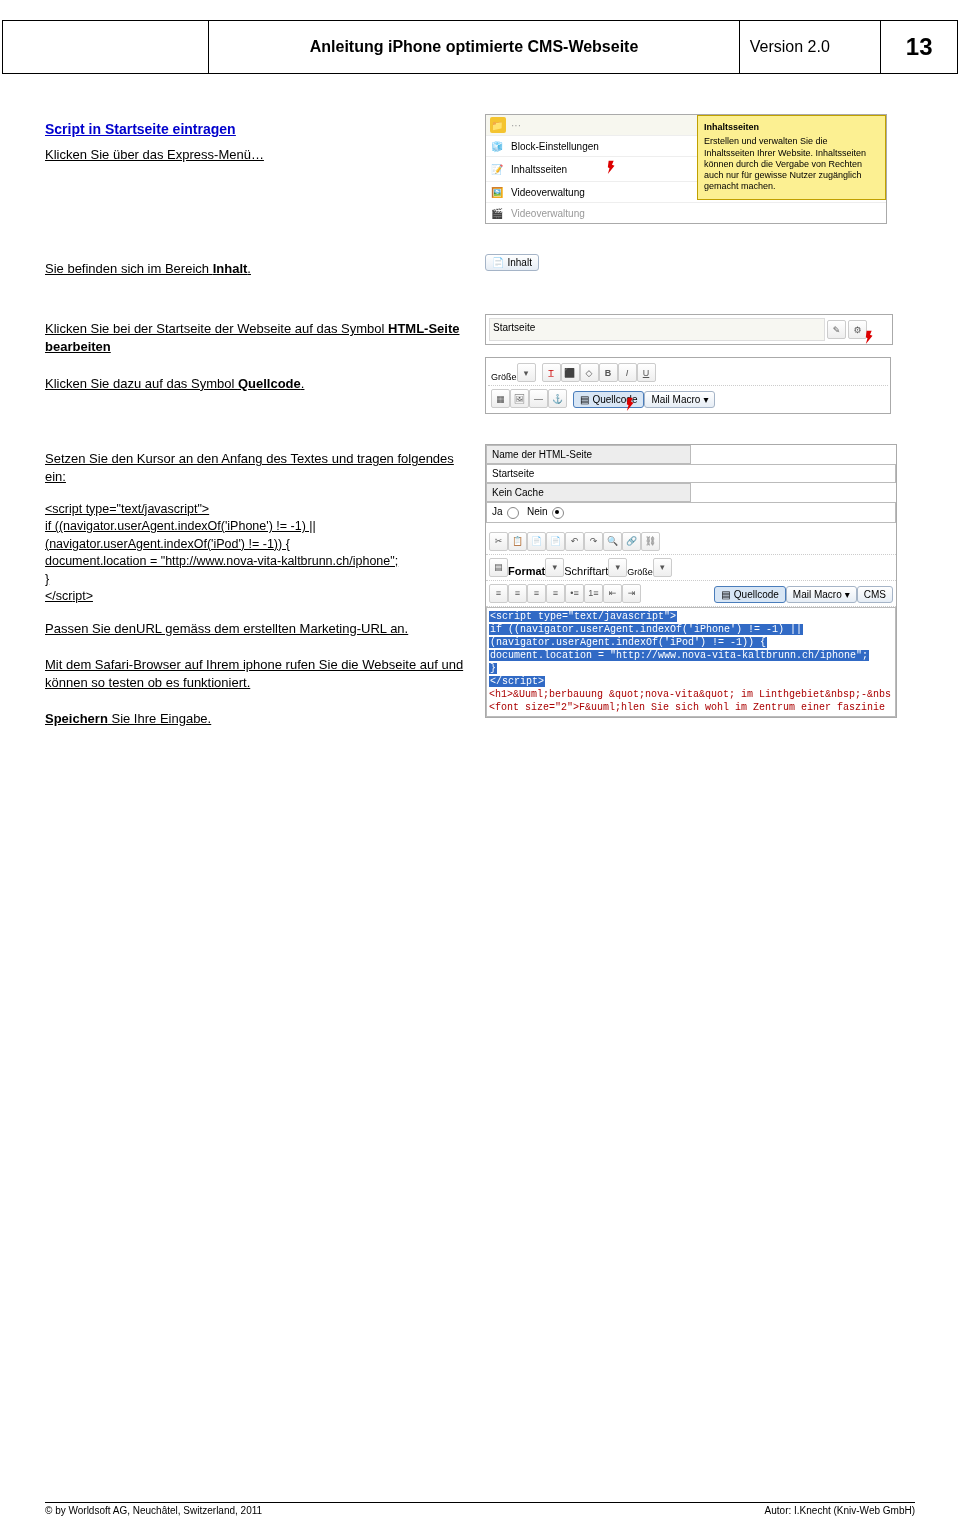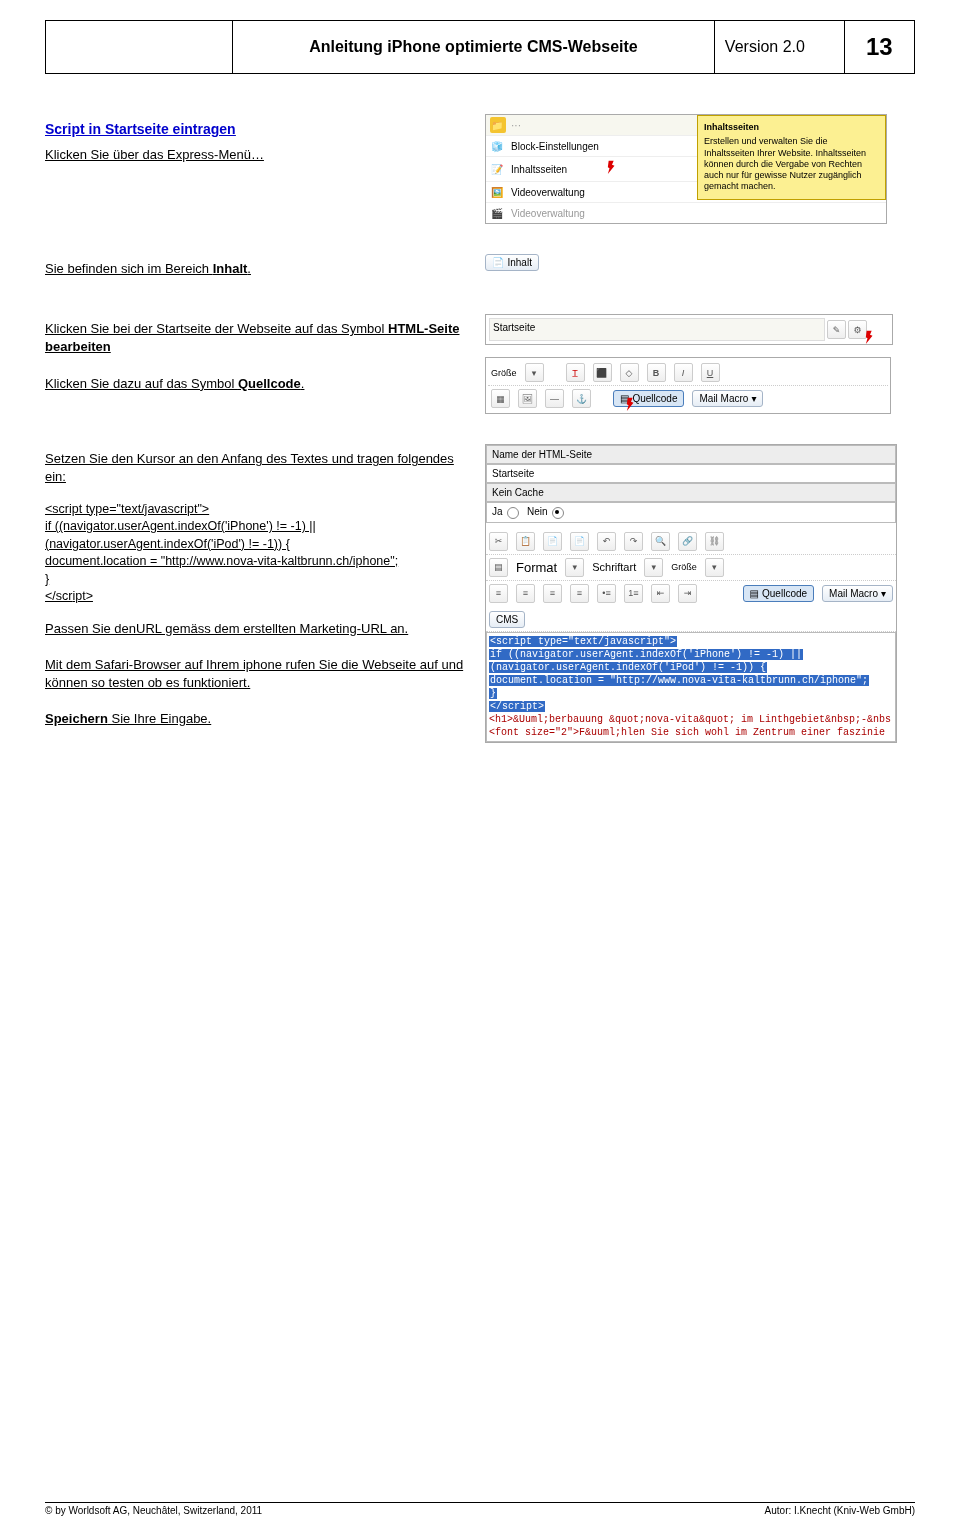--- a/index.html
+++ b/index.html
@@ -5,21 +5,21 @@
   body {
     margin: 0;
     padding: 0;
     font-family: Verdana, sans-serif;
     font-size: 13px;
     background: #fff;
     color: #000;
     width: 960px;
   }
   .header-table {
-    width: 870px;
+    width: 956px;
     margin: 20px auto 10px auto;
     border-collapse: collapse;
   }
   .header-table td, .header-table th {
     border: 1px solid #000;
     padding: 6px 10px;
     height: 40px;
     vertical-align: middle;
   }
   .header-title {
@@ -40,26 +40,26 @@
   .bold { font-weight: bold; }
   .code { font-family: Verdana, sans-serif; font-size: 12.5px; line-height: 1.4; }
   .footer { width: 870px; margin: 0 auto; border-top: 1px solid #000; padding-top: 2px; font-size: 10px; display:flex; justify-content: space-between; position: absolute; bottom: 20px; left:45px;}
   
   .shot { border:1px solid #aaa; background:#fff; font-size:10px; font-family: Tahoma, sans-serif; position:relative; }
   .menu-row { display:flex; align-items:center; padding:2px 4px; gap:5px; border-bottom:1px solid #eee; }
   .ico { width:16px; height:16px; display:inline-flex; align-items:center; justify-content:center; border-radius:2px; }
   .tooltip { position:absolute; background:#fcf092; border:1px solid #c0a000; padding:6px; font-size:9px; width:175px; line-height:1.25; }
   .hand { position:absolute; width:20px; height:20px; fill:#e00000; }
   .tab-btn { display:inline-flex; align-items:center; gap:3px; border:1px solid #a5b4c7; border-radius:3px; padding:2px 6px; font-size:10px; background: linear-gradient(#fff,#e6edf5); }
-  .toolbar-row { display:flex; align-items:center; gap:8px; padding:3px; border-bottom:1px dotted #ccc; flex-wrap:wrap;}
+  .toolbar-row { display:flex; align-items:flex-end; gap:0; padding:3px; border-bottom:1px dotted #ccc; flex-wrap:wrap;}
   .tbtn { width:17px; height:17px; border:1px solid #ccc; background:linear-gradient(#fff,#eee); display:inline-flex; align-items:center; justify-content:center; font-size:9px; color:#555; border-radius:2px;}
   .highlighted { border:1px solid #4a7dbb; background:#d8e6f5; }
   .table-cell-head { background:#ededed; border:1px solid #bbb; padding:3px 5px; }
   .table-cell { border:1px solid #bbb; padding:3px 5px; background:#fff;}
-  .grid2 { display:grid; grid-template-columns: 1fr; }
+  .grid2 { display:grid; grid-template-columns: 1fr 1fr; }
   .code-editor { background:#fff; border:1px solid #bbb; font-family: 'Courier New', monospace; font-size:10px; padding:2px; line-height:1.3; }
   .blue-sel { background:#316ac5; color:#fff; padding:0 1px; }
   .radio { width:10px; height:10px; border:1px solid #888; border-radius:50%; display:inline-block; vertical-align:middle; margin:0 2px; background:#fff; position:relative;}
   .radio.checked::after{ content:''; width:4px; height:4px; background:#000; border-radius:50%; position:absolute; top:2px; left:2px;}
 </style>
 </head>
 <body>
 
 <table class="header-table">
   <tbody>
@@ -222,21 +222,21 @@
           <span class="tbtn">📄</span>
           <span class="tbtn">📄</span>
           <span class="tbtn">↶</span>
           <span class="tbtn">↷</span>
           <span class="tbtn">🔍</span>
           <span class="tbtn">🔗</span>
           <span class="tbtn">⛓</span>
         </div>
         <div class="toolbar-row">
           <span class="tbtn">▤</span>
-          <span style="font-size:13px;">Format</span>
+          <span style="font-size:11px;font-weight:bold;">Format</span>
             <span class="tbtn">▾</span>
           <span style="font-size:11px;">Schriftart</span>
             <span class="tbtn">▾</span>
           <span style="font-size:9px;">Größe</span>
             <span class="tbtn">▾</span>
         </div>
         <div class="toolbar-row">
           <span class="tbtn">≡</span>
           <span class="tbtn">≡</span>
           <span class="tbtn">≡</span>

